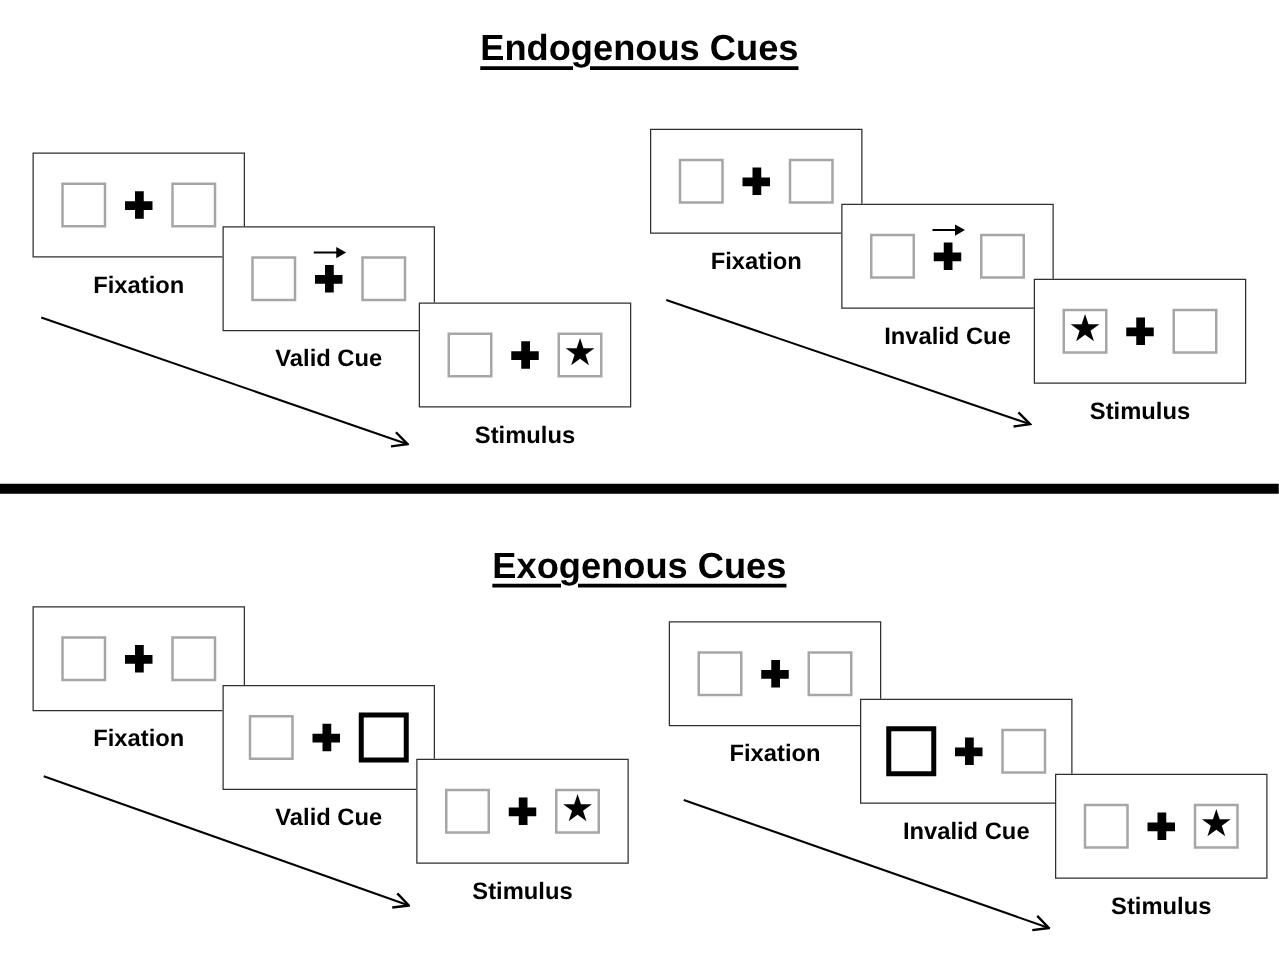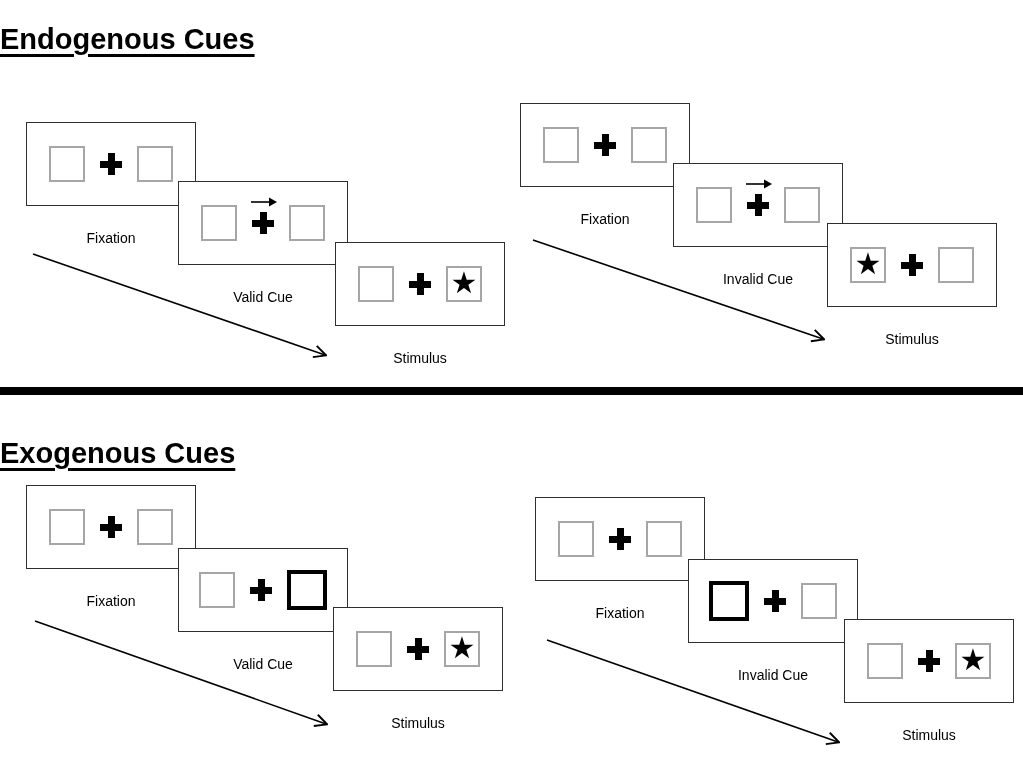--- a/index.html
+++ b/index.html
@@ -2,21 +2,21 @@
 <html><head>
 <meta charset="utf-8">
 <style>
   html,body{margin:0;padding:0}
   body{
     width:1023px;height:767px;position:relative;overflow:hidden;
     background:#ffffff;
     font-family:"Liberation Sans","DejaVu Sans",sans-serif;
   }
   .section-title{
-    position:absolute;left:0;width:1023px;
+    position:absolute;left:0;width:1023px;text-align:center;
     font-size:29px;font-weight:bold;color:#000;line-height:34px;
   }
   .section-title .u{
     text-decoration:underline;
     text-decoration-thickness:3px;
     text-underline-offset:5px;
   }
   .divider{
     position:absolute;left:0;top:387px;width:1023px;height:8px;background:#000;
   }
@@ -40,21 +40,21 @@
   }
   .plus{position:relative;width:22px;height:22px;flex:0 0 22px}
   .plus::before{
     content:"";position:absolute;left:0;top:7.5px;width:22px;height:7px;background:#000;
   }
   .plus::after{
     content:"";position:absolute;left:7.5px;top:0;width:7px;height:22px;background:#000;
   }
   .cue-arrow{position:absolute;top:14px;left:50%;margin-left:-13px}
   .frame-label{
-    margin-top:24px;text-align:center;font-size:14px;font-weight:normal;color:#000;
+    margin-top:12px;text-align:center;font-size:19px;font-weight:bold;color:#000;
     white-space:nowrap;
   }
   .tl-arrow{position:absolute;pointer-events:none}
 </style>
 </head>
 <body>
 
 <div class="section-title" style="top:22px">
   <span class="u">Endogenous Cues</span>
 </div>

